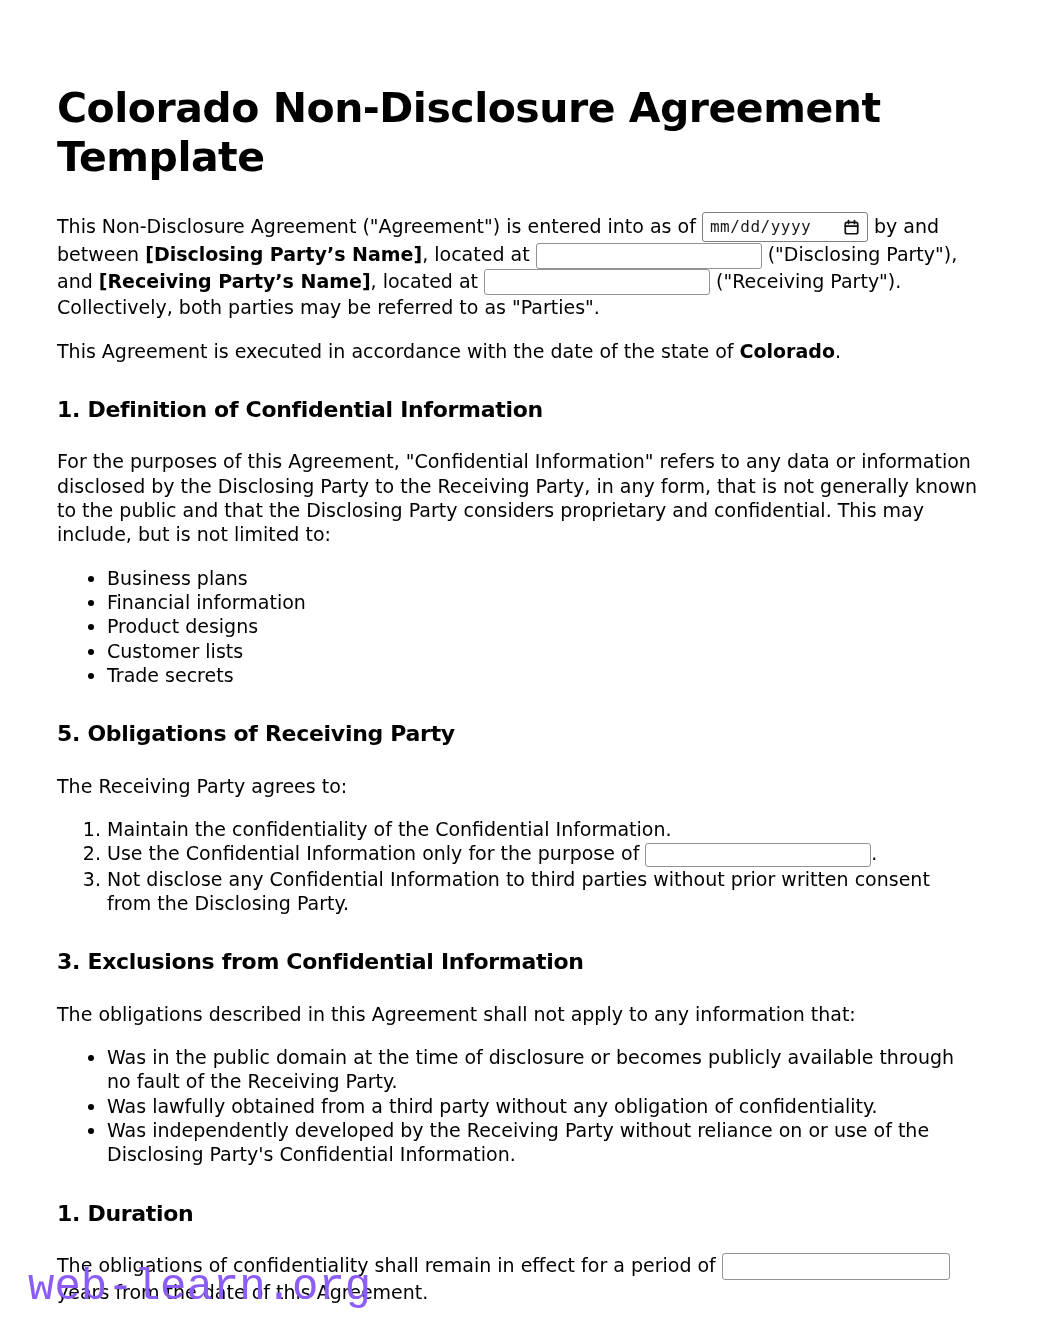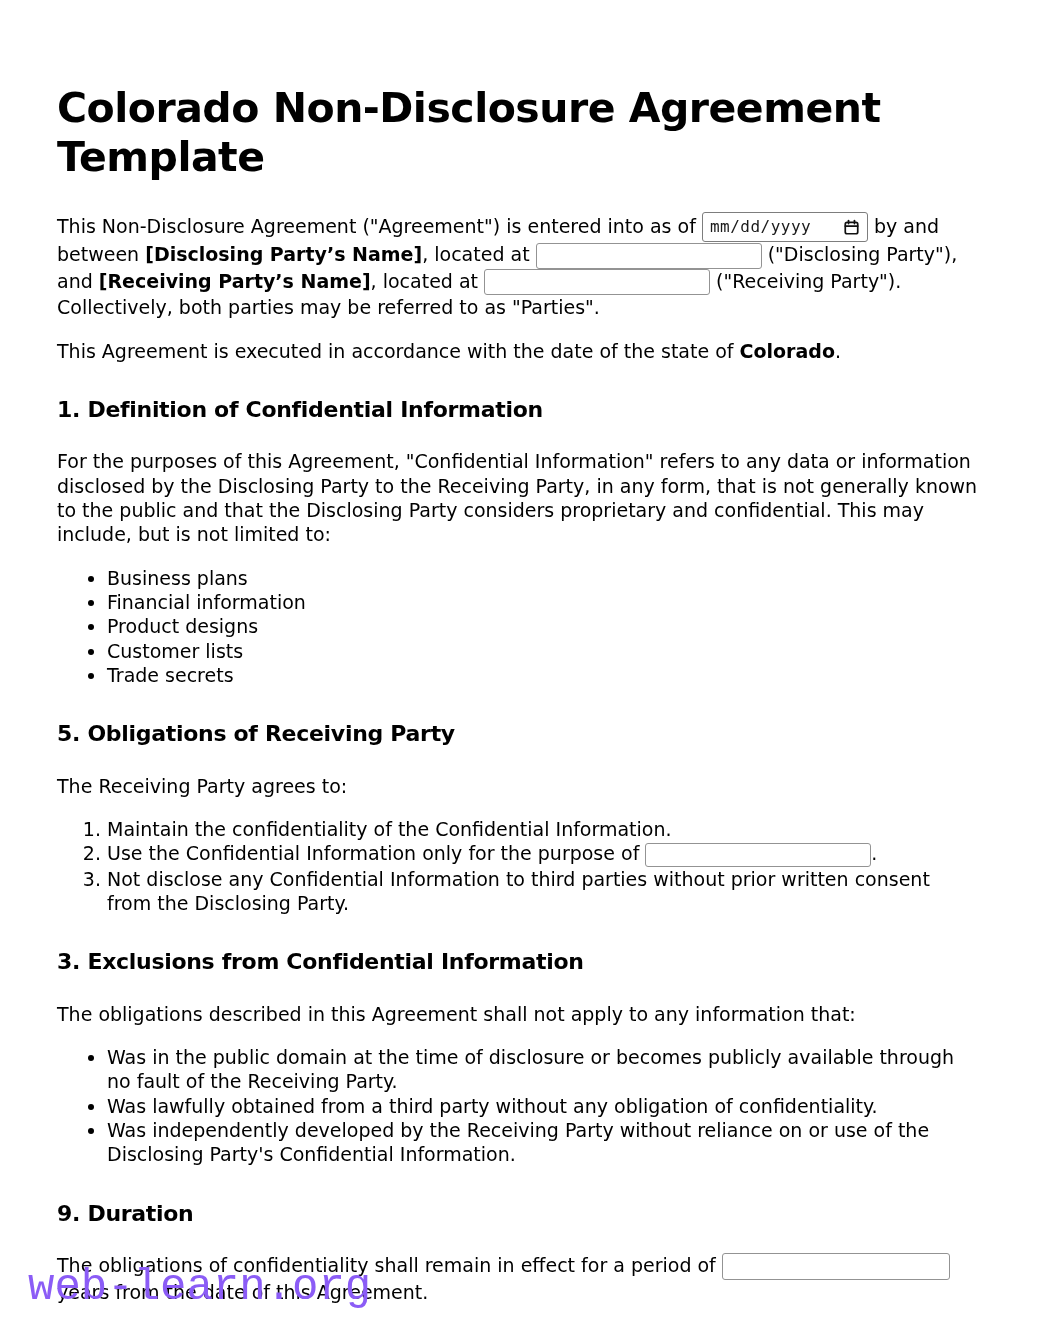--- a/index.html
+++ b/index.html
@@ -135,21 +135,21 @@
   <h2>3. Exclusions from Confidential Information</h2>
 
   <p>The obligations described in this Agreement shall not apply to any information that:</p>
 
   <ul>
     <li>Was in the public domain at the time of disclosure or becomes publicly available through no fault of the Receiving Party.</li>
     <li>Was lawfully obtained from a third party without any obligation of confidentiality.</li>
     <li>Was independently developed by the Receiving Party without reliance on or use of the Disclosing Party's Confidential Information.</li>
   </ul>
 
-  <h2>9. Duration</h2>
+  <h2>1. Duration</h2>
 
   <p>
     <span>The obligations of confidentiality shall remain in effect for a period of </span><input type="text" class="ti years" style=""><span> years from the date of this Agreement.</span>
   </p>
 
 </div>
 
 <div class="watermark">web-learn.org</div>
 
 </body></html>

